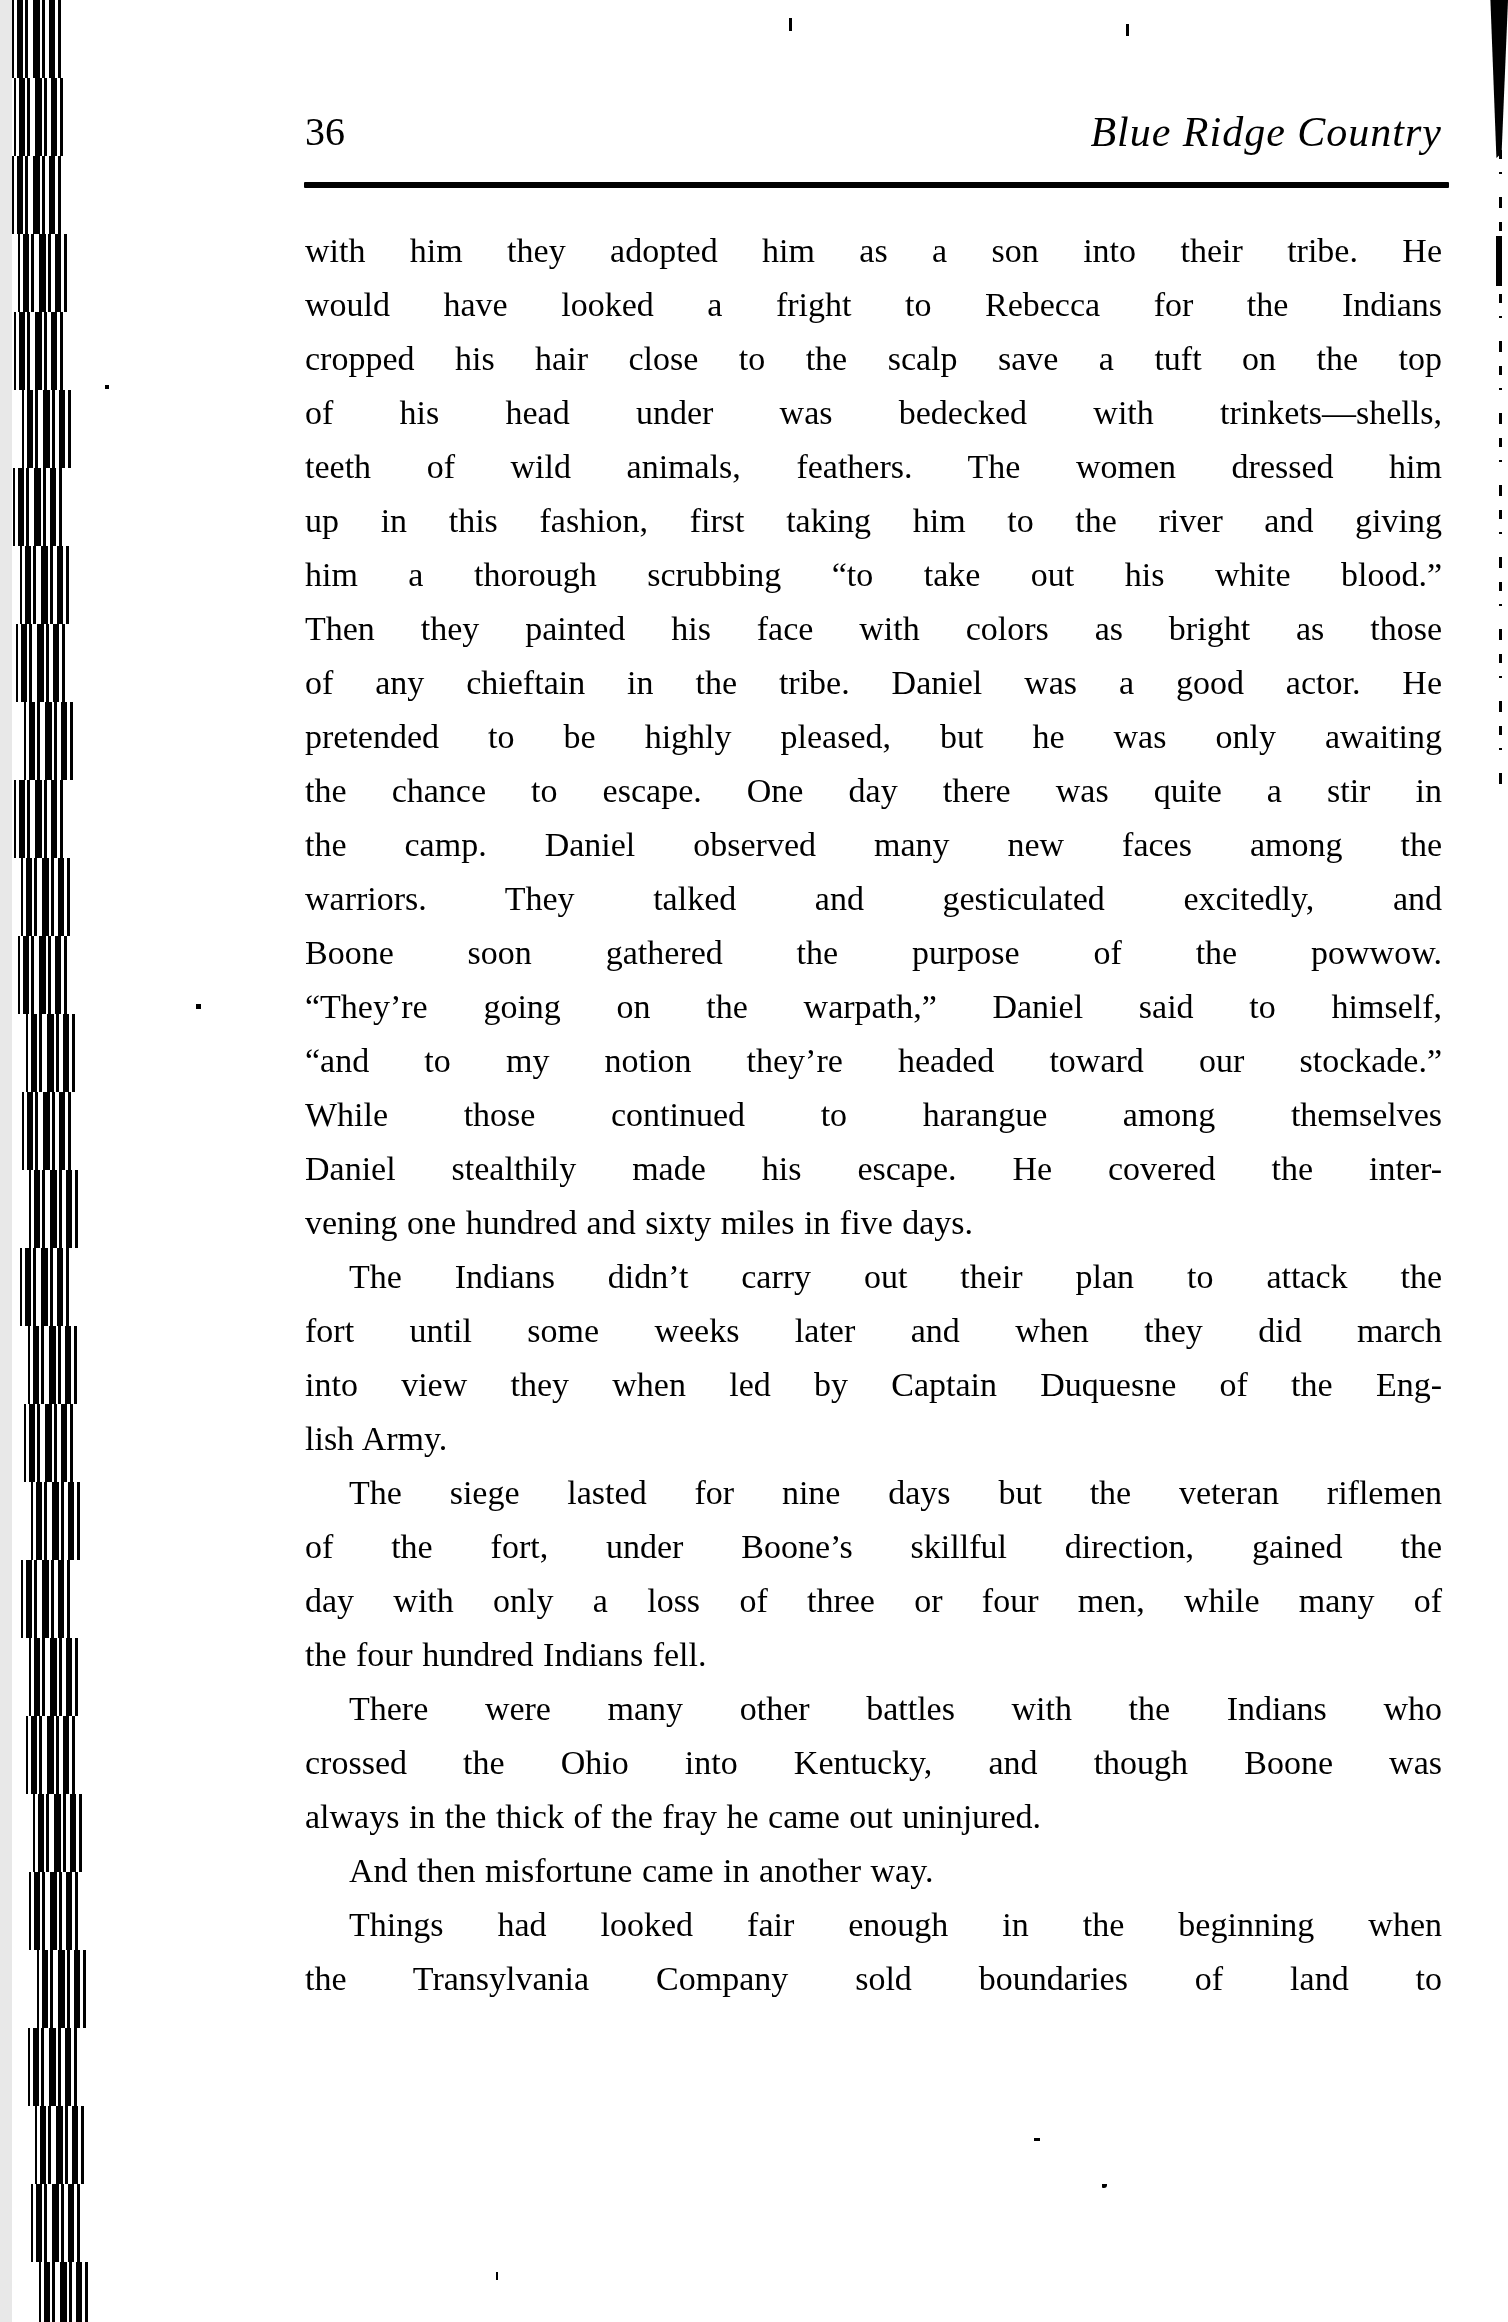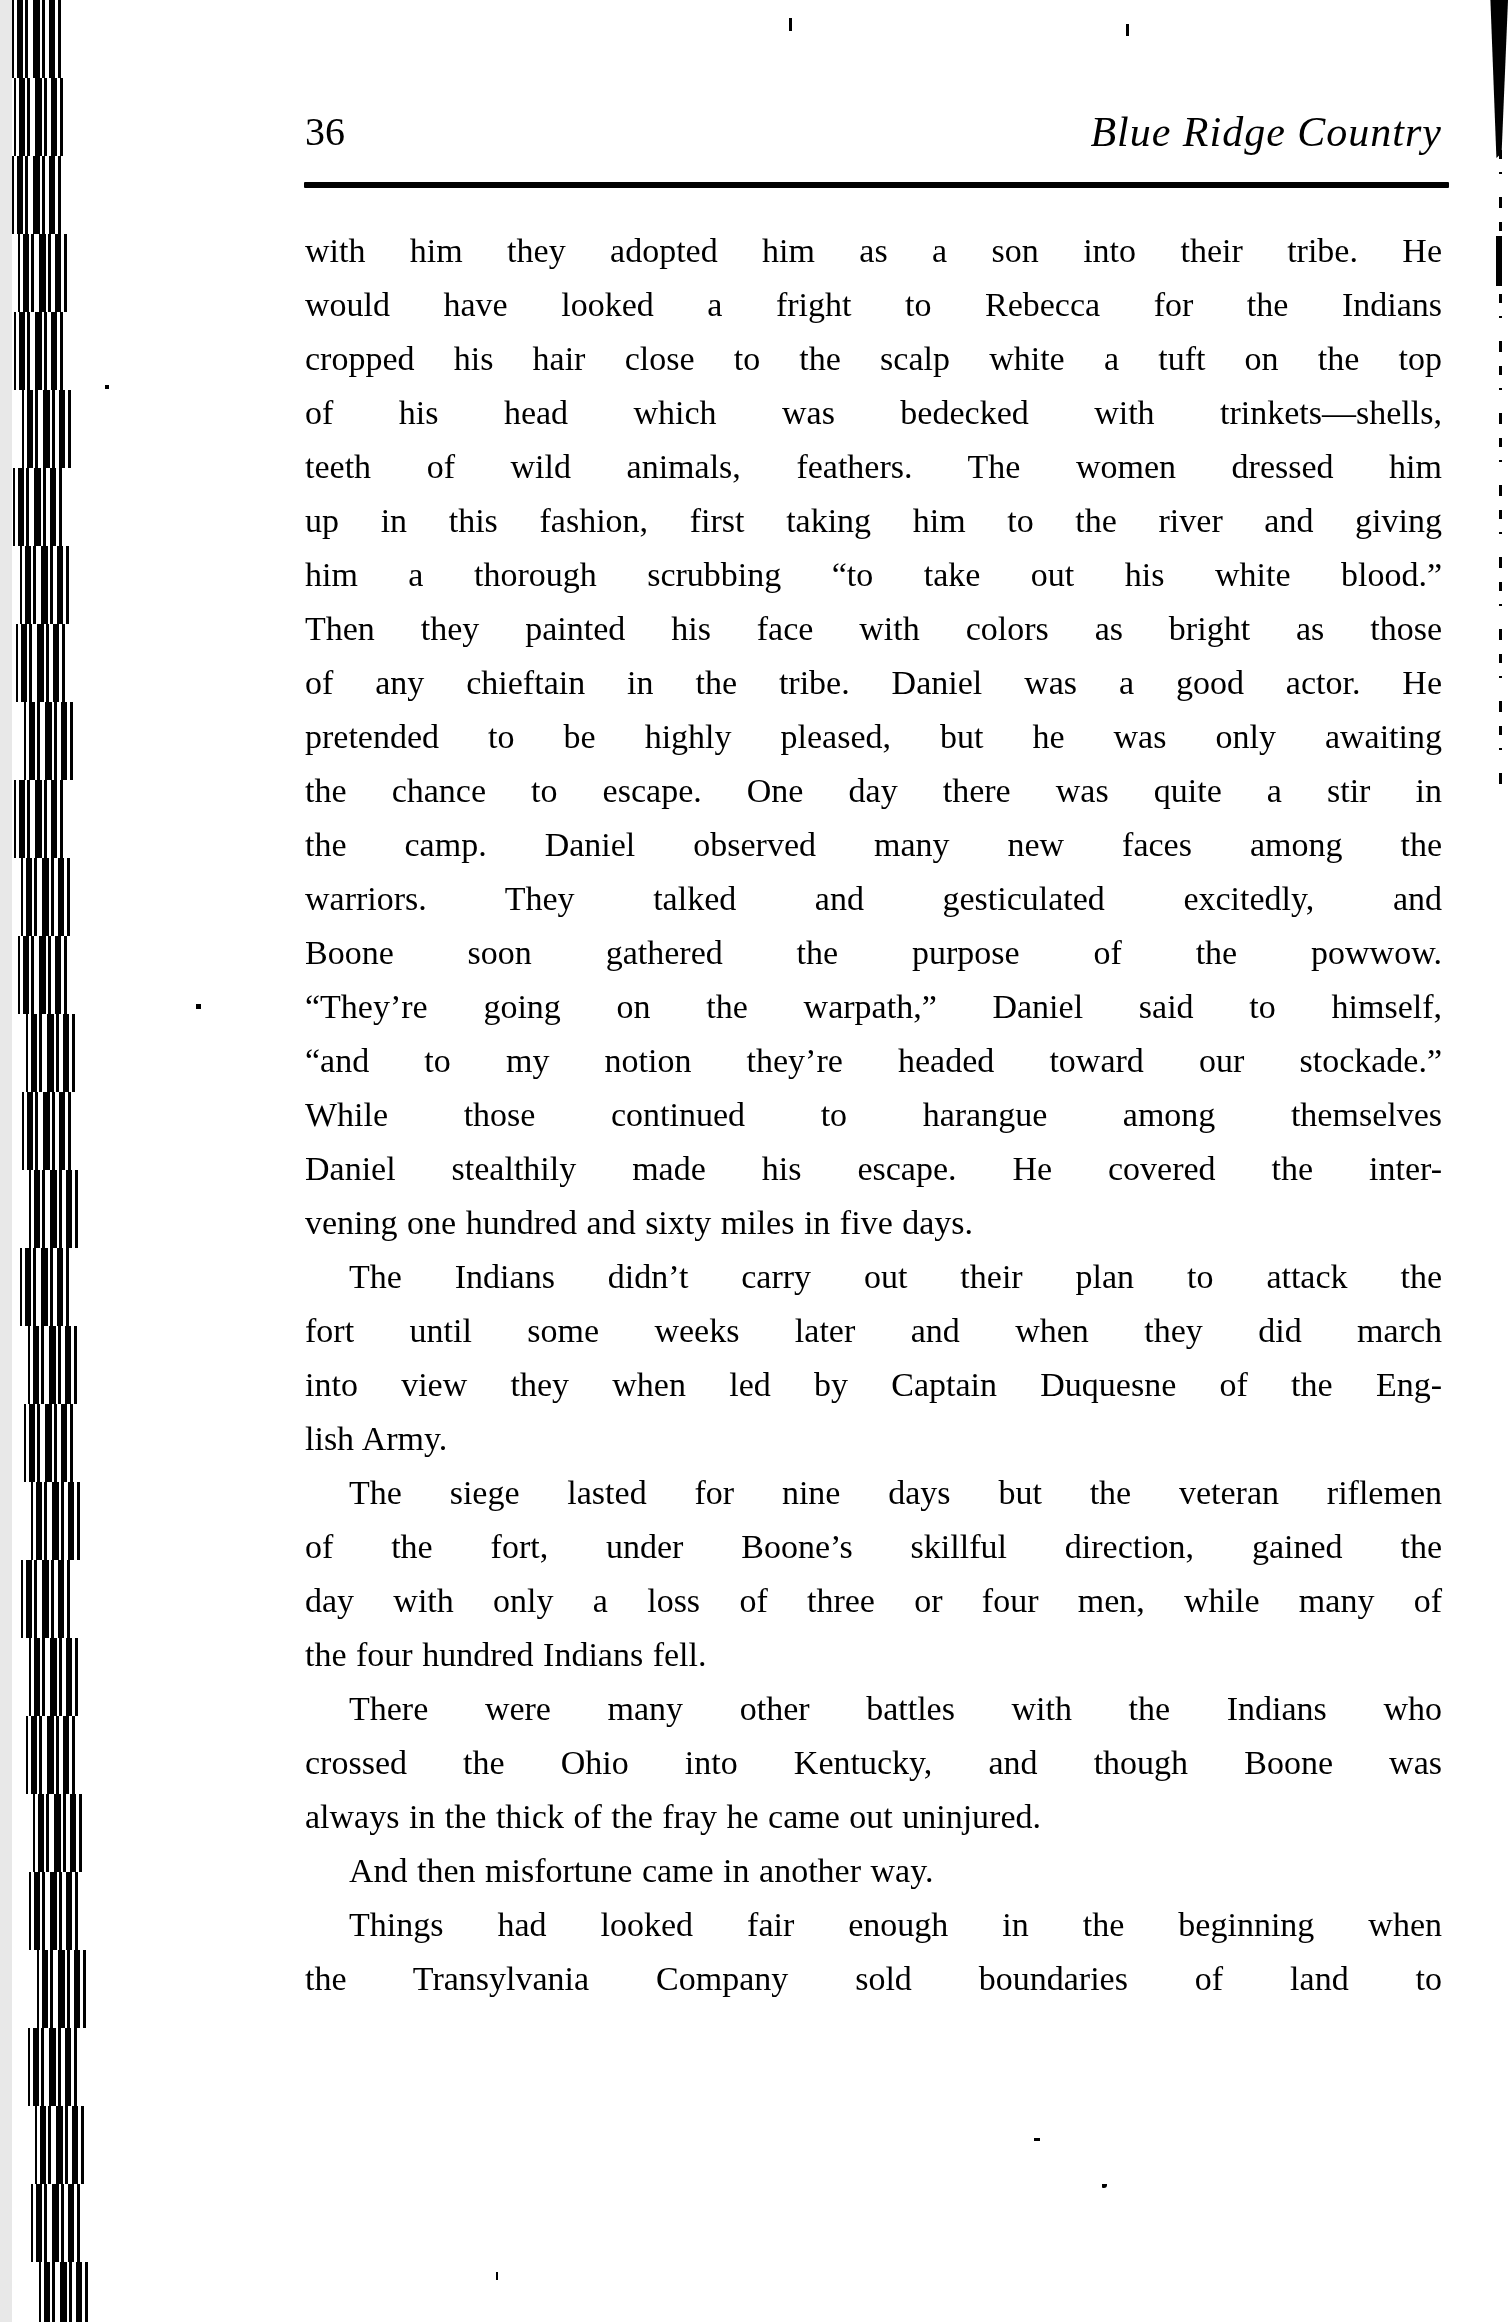--- a/index.html
+++ b/index.html
@@ -109,22 +109,22 @@
 
     <div id="header-row">
       <span id="page-number">36</span>
       <span id="running-title">Blue Ridge Country</span>
     </div>
     <div id="header-rule"></div>
 
     <div id="body-text">
       <div class="line">with him they adopted him as a son into their tribe. He</div>
       <div class="line">would have looked a fright to Rebecca for the Indians</div>
-      <div class="line">cropped his hair close to the scalp white a tuft on the top</div>
-      <div class="line">of his head which was bedecked with trinkets—shells,</div>
+      <div class="line">cropped his hair close to the scalp save a tuft on the top</div>
+      <div class="line">of his head under was bedecked with trinkets—shells,</div>
       <div class="line">teeth of wild animals, feathers. The women dressed him</div>
       <div class="line">up in this fashion, first taking him to the river and giving</div>
       <div class="line">him a thorough scrubbing “to take out his white blood.”</div>
       <div class="line">Then they painted his face with colors as bright as those</div>
       <div class="line">of any chieftain in the tribe. Daniel was a good actor. He</div>
       <div class="line">pretended to be highly pleased, but he was only awaiting</div>
       <div class="line">the chance to escape. One day there was quite a stir in</div>
       <div class="line">the camp. Daniel observed many new faces among the</div>
       <div class="line">warriors. They talked and gesticulated excitedly, and</div>
       <div class="line">Boone soon gathered the purpose of the powwow.</div>

